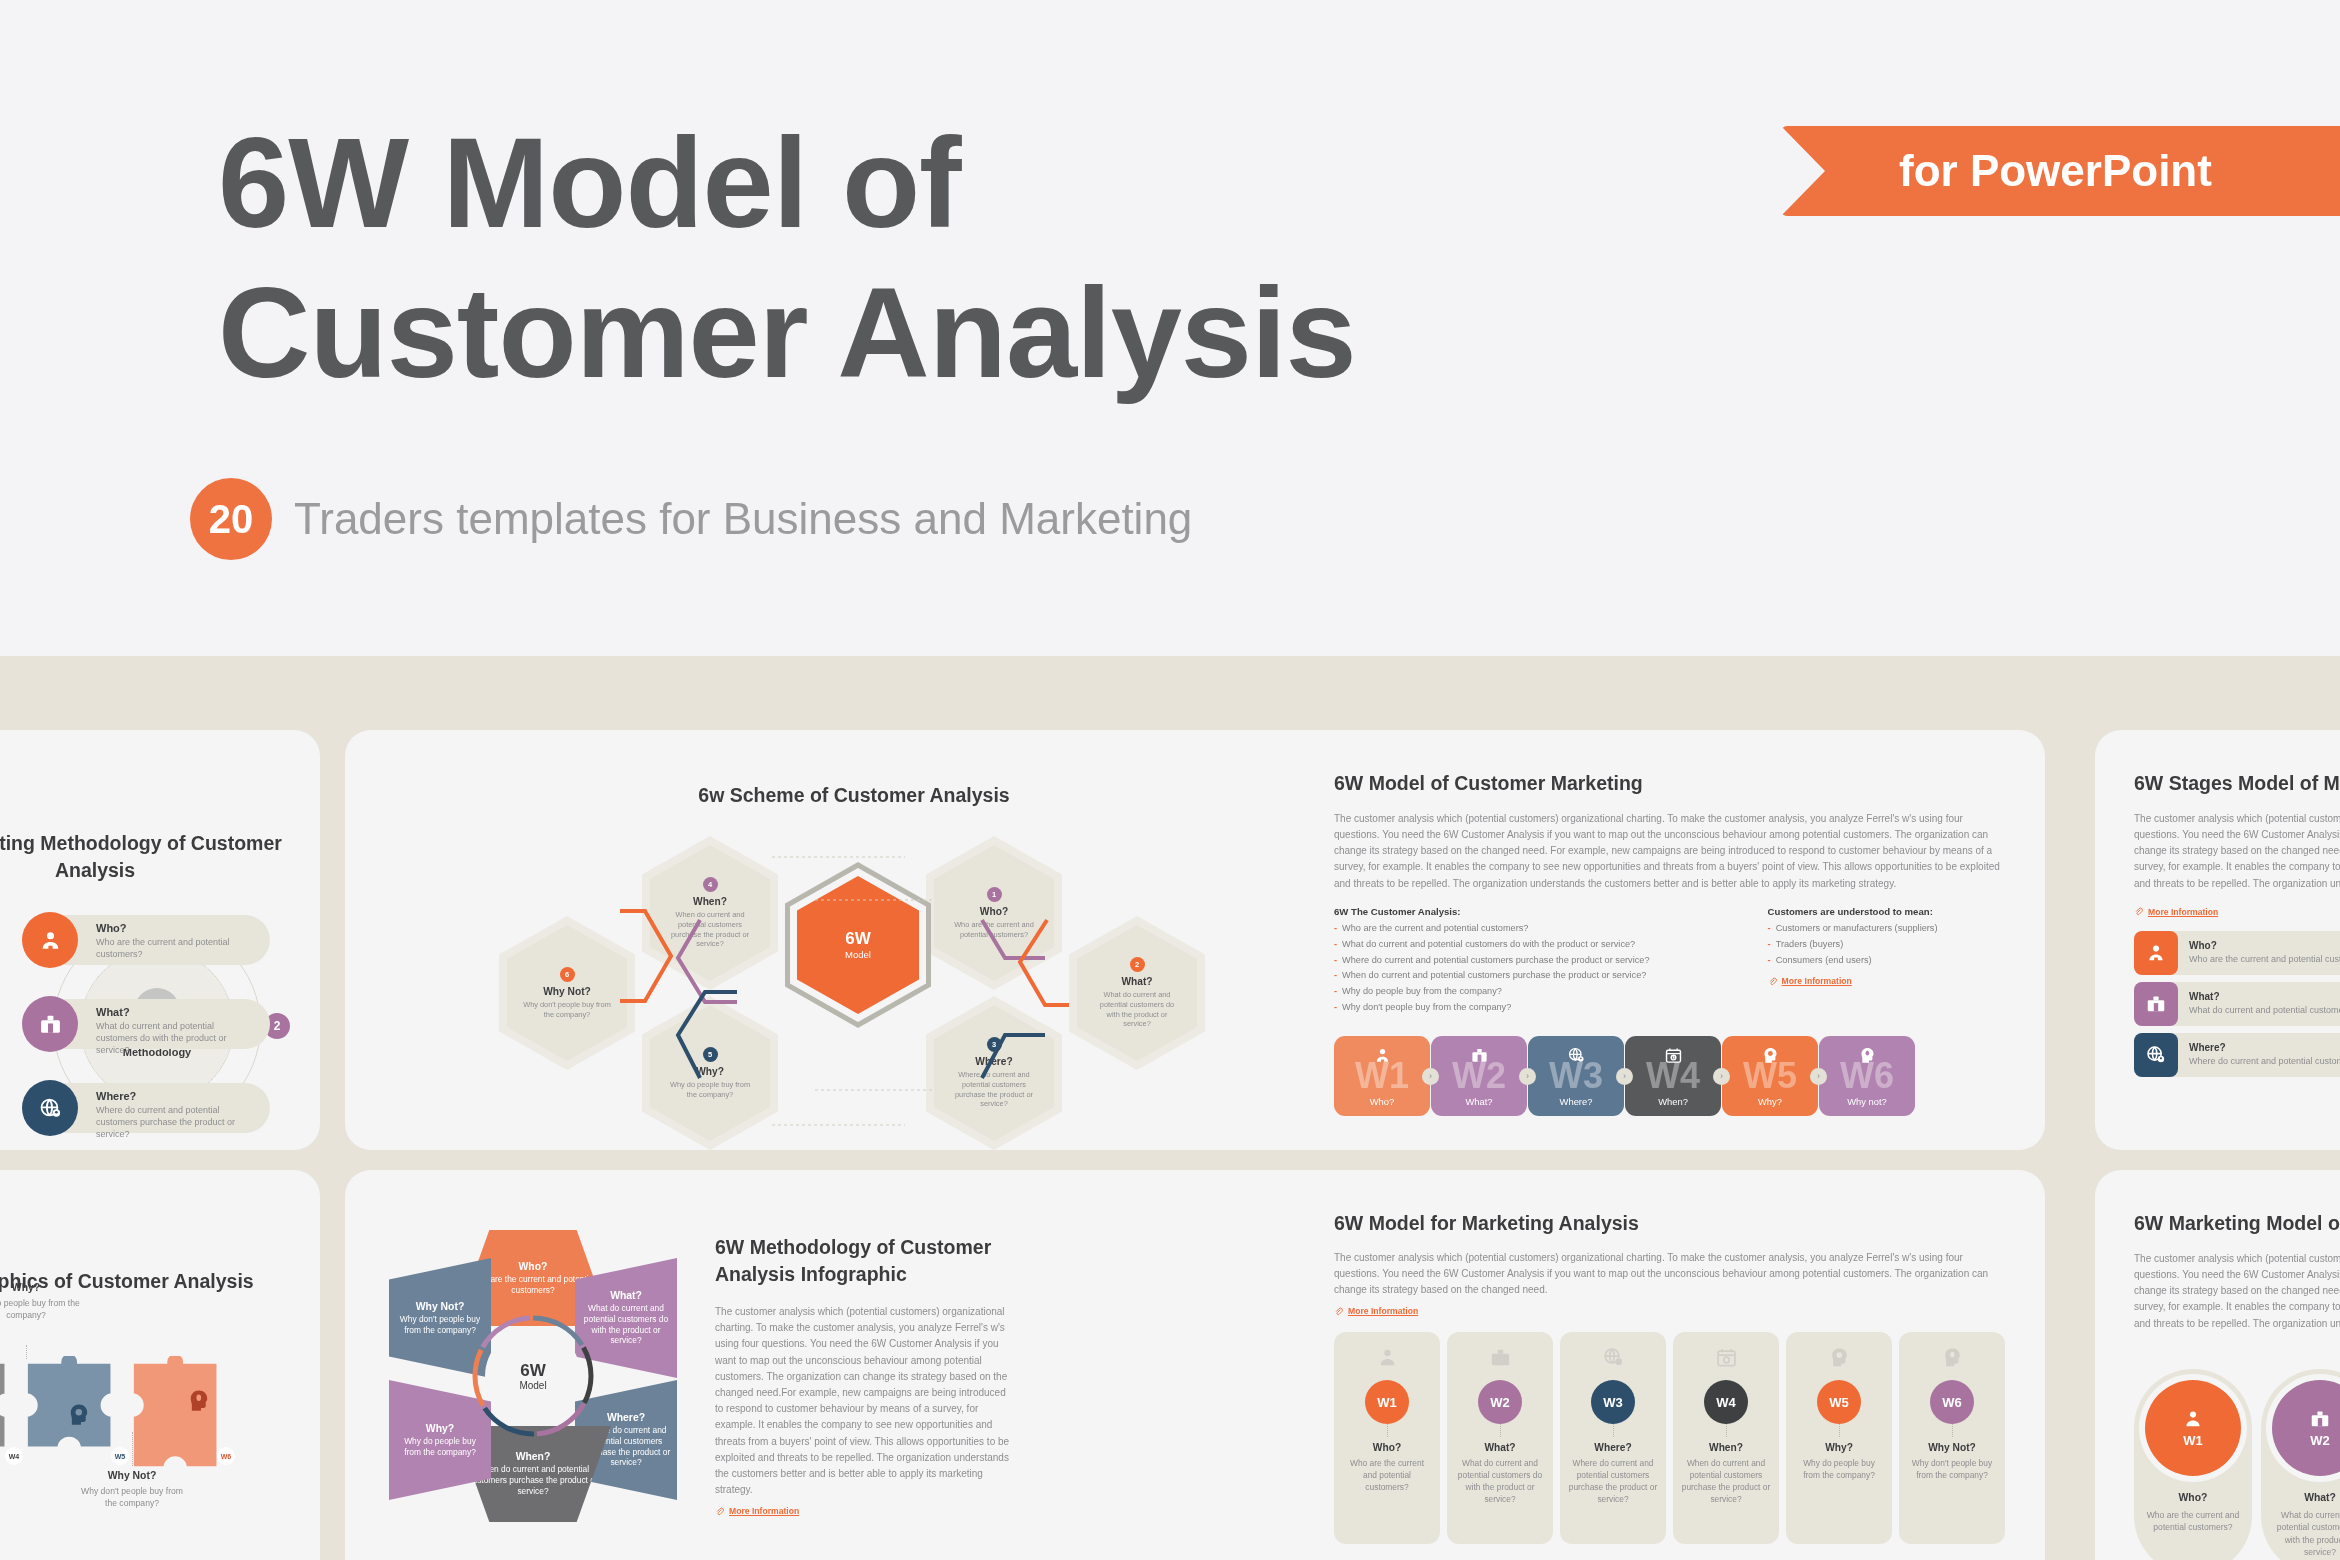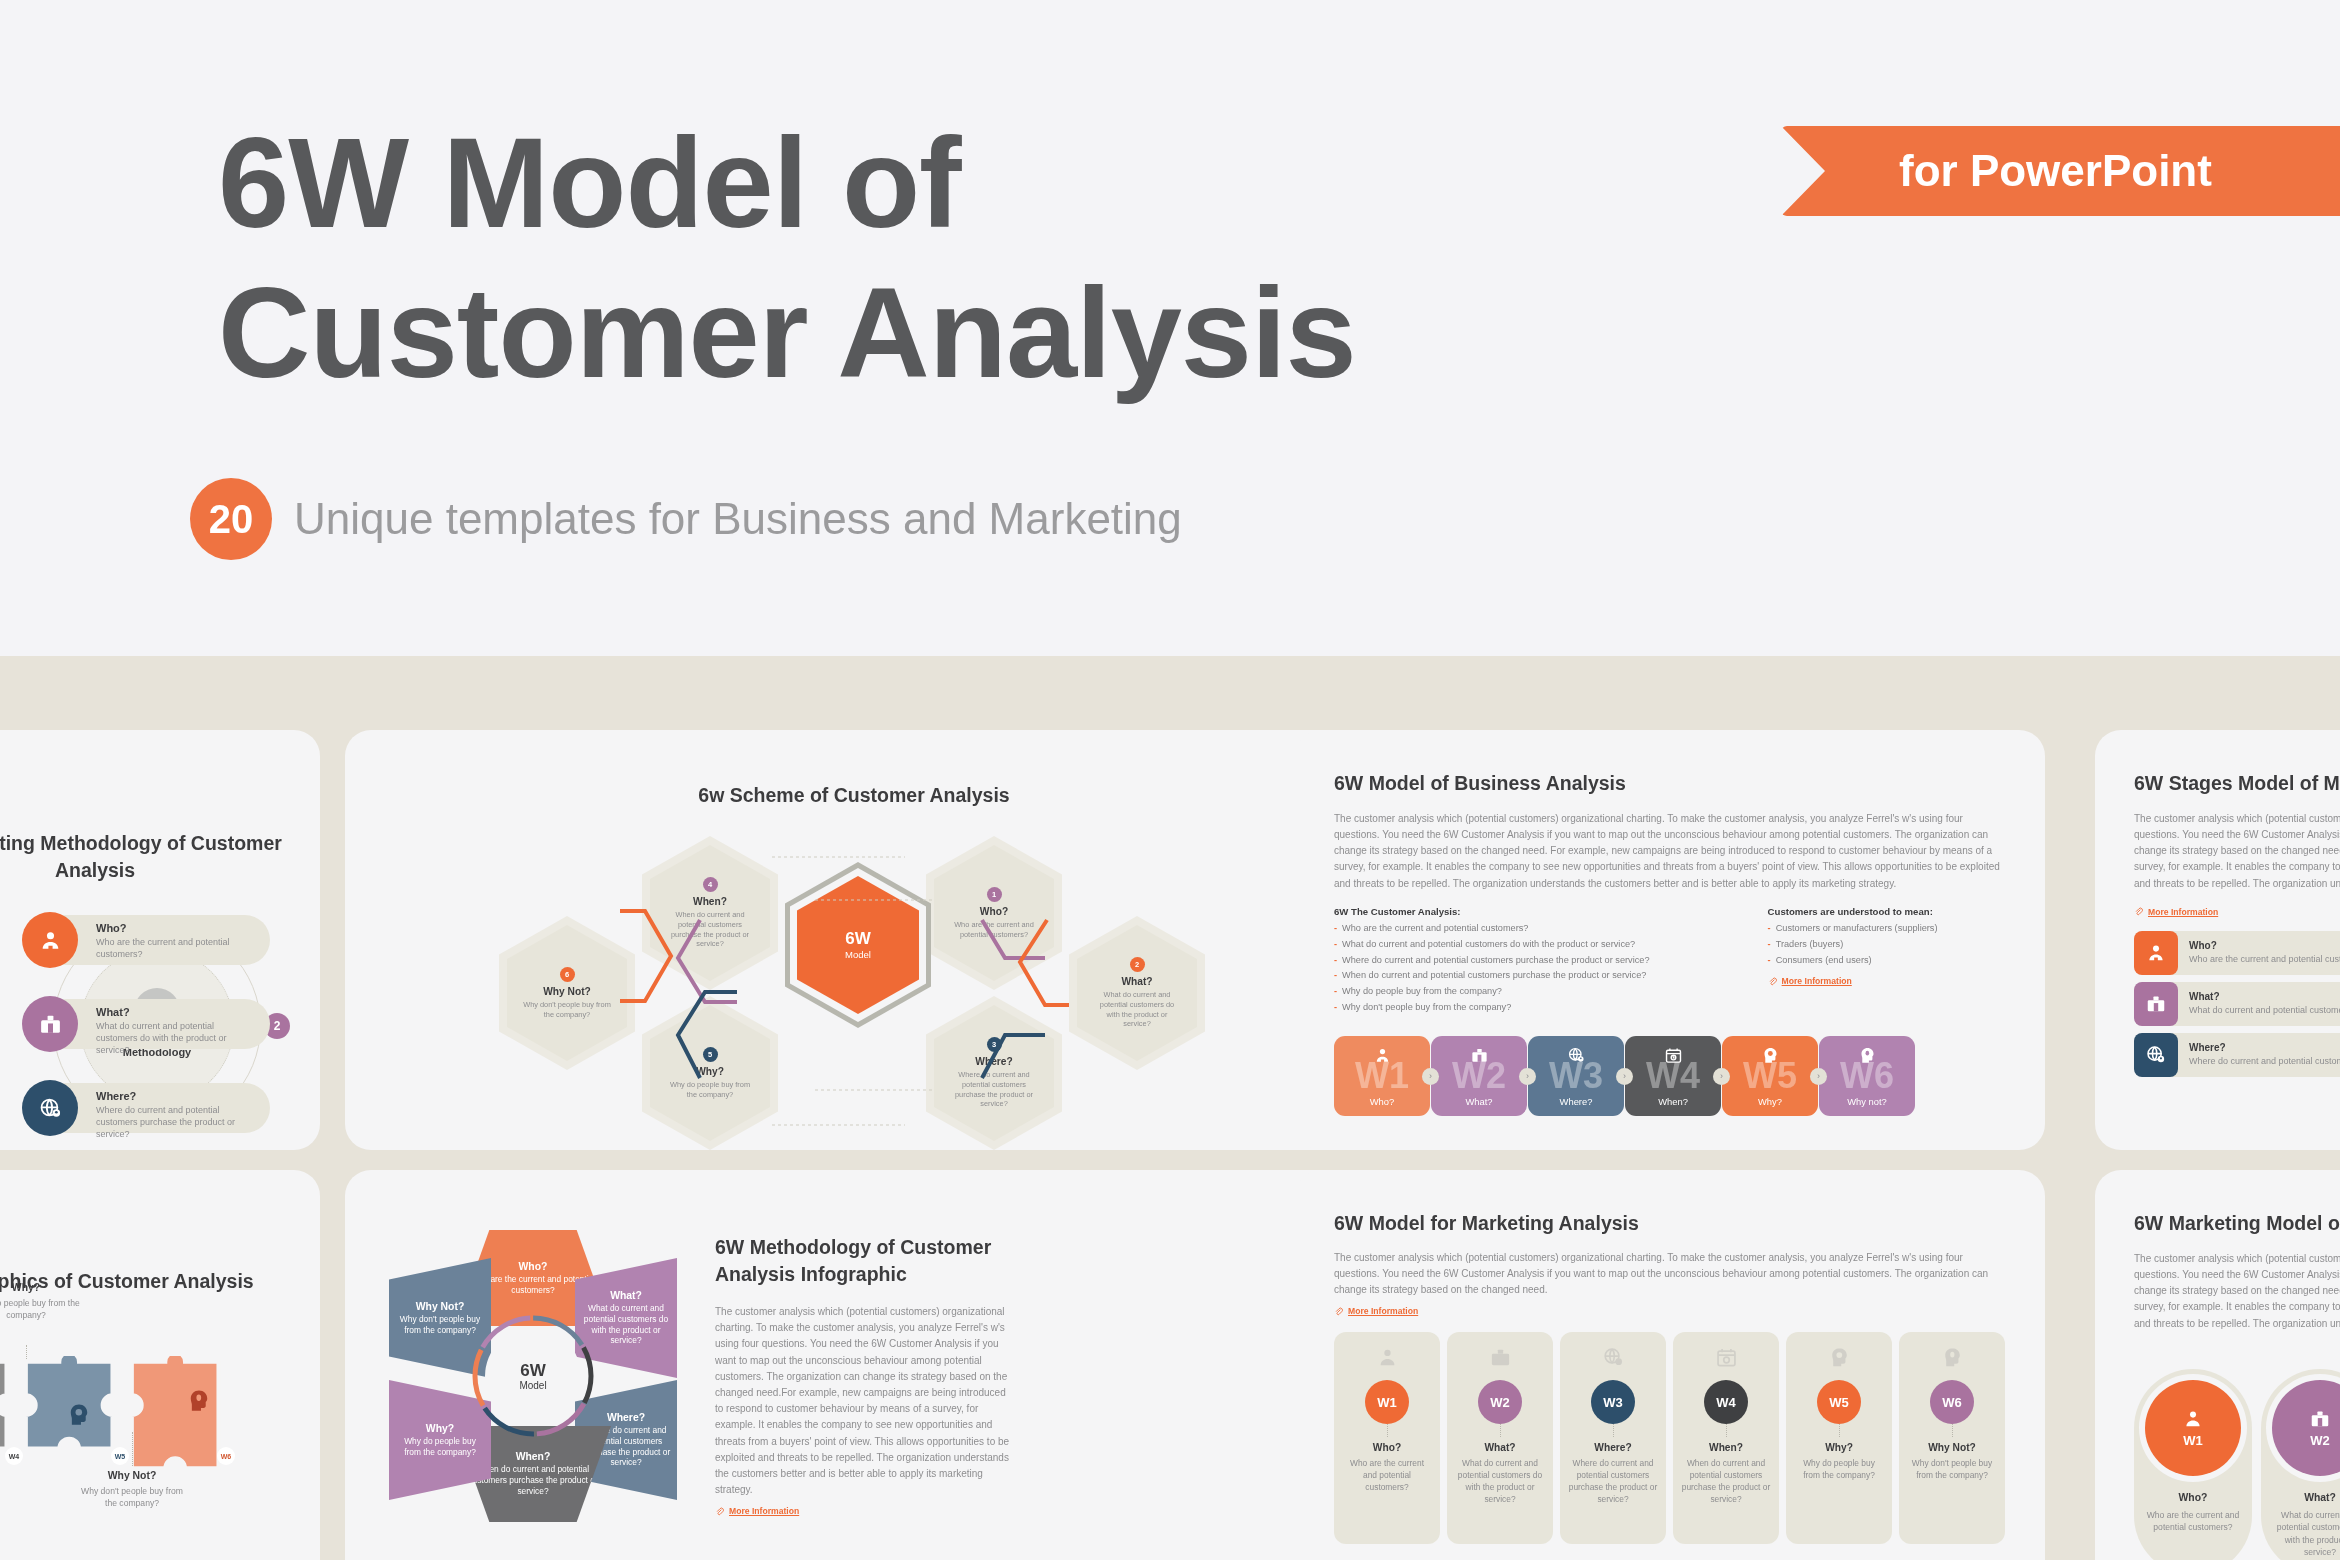--- a/index.html
+++ b/index.html
@@ -168,21 +168,21 @@
 </head>
 <body>
 
 <div id="hero">
   <div id="hero-title">
     <span class="l1">6W Model of</span>
     <span class="l2">Customer Analysis</span>
   </div>
   <div id="sub-row">
     <div id="count-badge">20</div>
-    <div id="sub-text">Unique templates for Business and Marketing</div>
+    <div id="sub-text">Traders templates for Business and Marketing</div>
   </div>
   <div id="ribbon">
     <span>for PowerPoint</span>
   </div>
 </div>
 
 <div id="gallery">
 
   <div class="card" id="card1">
     <div class="c-title" id="c1-title">6W Marketing Methodology of Customer Analysis</div>
@@ -297,21 +297,21 @@
         <path d="M637 190 L660 228 L700 228" fill="none" stroke="#a9739f" stroke-width="4"></path>
         <path d="M637 348 L660 305 L700 305" fill="none" stroke="#2d4f6b" stroke-width="4"></path>
         <path d="M702 190 L675 232 L700 275 L724 275" fill="none" stroke="#ef6a35" stroke-width="4"></path>
         <path d="M427 127 L560 127 M470 170 L590 170 M470 360 L590 360 M427 395 L560 395" stroke="#cfcdc2" stroke-width="1.2" stroke-dasharray="3 3" fill="none"></path>
       </svg>
     </div>
   </div>
 
   <div class="card" id="card3">
     <div id="c3-inner">
-      <div class="c-title" style="margin-bottom:14px">6W Model of Business Analysis</div>
+      <div class="c-title" style="margin-bottom:14px">6W Model of Customer Marketing</div>
       <div class="body-txt">The customer analysis which (potential customers) organizational charting. To make the customer analysis, you analyze Ferrel's w's using four questions. You need the 6W Customer Analysis if you want to map out the unconscious behaviour among potential customers. The organization can change its strategy based on the changed need. For example, new campaigns are being introduced to respond to customer behaviour by means of a survey, for example. It enables the company to see new opportunities and threats from a buyers' point of view. This allows opportunities to be exploited and threats to be repelled. The organization understands the customers better and is better able to apply its marketing strategy.</div>
       <div class="two-col">
         <div style="width:372px">
           <div class="col-h">6W The Customer Analysis:</div>
           <div class="dash-li">
               <em>-</em>
               <span>Who are the current and potential customers?</span>
             </div>
           <div class="dash-li">
               <em>-</em>

